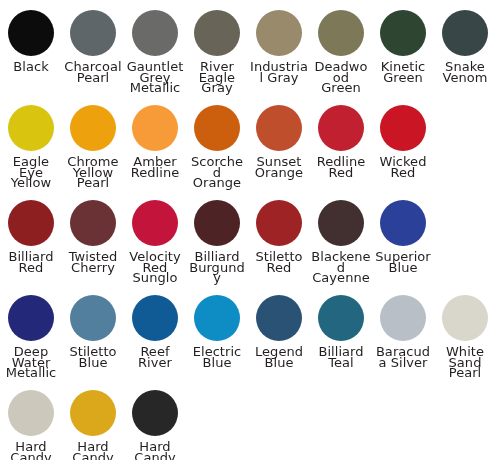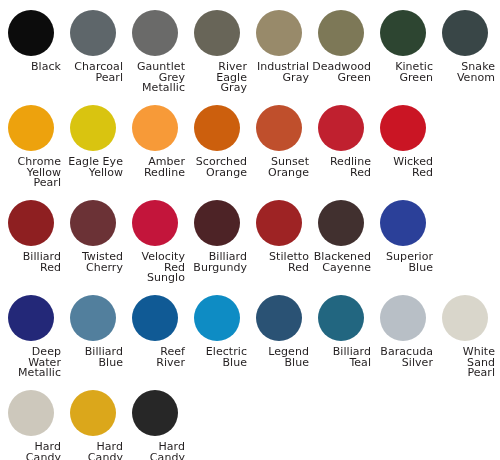--- a/index.html
+++ b/index.html
@@ -33,23 +33,23 @@
     flex: 0 0 auto;
   }
   .swatch-dot {
     width: 46px;
     height: 46px;
     border-radius: 50%;
     margin-top: 6px;
     margin-bottom: 6px;
   }
   .swatch-label {
-    font-size: 11px;
+    font-size: 13px;
     line-height: 10.5px;
-    text-align: right;
+    text-align: center;
     width: 60px;
     letter-spacing: 0.05px;
     white-space: pre-wrap;
     word-wrap: break-word;
   }
 </style>
 </head>
 <body>
 
 <div id="swatch-grid">
@@ -85,30 +85,30 @@
         <div class="swatch-dot" style="background-color: rgb(45, 69, 49);"></div>
         <div class="swatch-label">Kinetic Green</div>
       </div>
       <div class="swatch-cell">
         <div class="swatch-dot" style="background-color: rgb(57, 70, 71);"></div>
         <div class="swatch-label">Snake Venom</div>
       </div>
     </div>
     <div class="swatch-row">
       <div class="swatch-cell">
+        <div class="swatch-dot" style="background-color: rgb(217, 196, 16);"></div>
+        <div class="swatch-label">Eagle Eye
+Yellow</div>
+      </div>
+      <div class="swatch-cell">
         <div class="swatch-dot" style="background-color: rgb(237, 162, 13);"></div>
         <div class="swatch-label">Chrome
 Yellow Pearl</div>
       </div>
       <div class="swatch-cell">
-        <div class="swatch-dot" style="background-color: rgb(217, 196, 16);"></div>
-        <div class="swatch-label">Eagle Eye
-Yellow</div>
-      </div>
-      <div class="swatch-cell">
         <div class="swatch-dot" style="background-color: rgb(247, 154, 56);"></div>
         <div class="swatch-label">Amber
 Redline</div>
       </div>
       <div class="swatch-cell">
         <div class="swatch-dot" style="background-color: rgb(204, 95, 13);"></div>
         <div class="swatch-label">Scorched
 Orange</div>
       </div>
       <div class="swatch-cell">
@@ -159,21 +159,21 @@
       </div>
     </div>
     <div class="swatch-row">
       <div class="swatch-cell">
         <div class="swatch-dot" style="background-color: rgb(35, 40, 120);"></div>
         <div class="swatch-label">Deep Water
 Metallic</div>
       </div>
       <div class="swatch-cell">
         <div class="swatch-dot" style="background-color: rgb(82, 127, 157);"></div>
-        <div class="swatch-label">Billiard Blue</div>
+        <div class="swatch-label">Stiletto Blue</div>
       </div>
       <div class="swatch-cell">
         <div class="swatch-dot" style="background-color: rgb(16, 90, 149);"></div>
         <div class="swatch-label">Reef  River</div>
       </div>
       <div class="swatch-cell">
         <div class="swatch-dot" style="background-color: rgb(14, 140, 196);"></div>
         <div class="swatch-label">Electric Blue</div>
       </div>
       <div class="swatch-cell">

